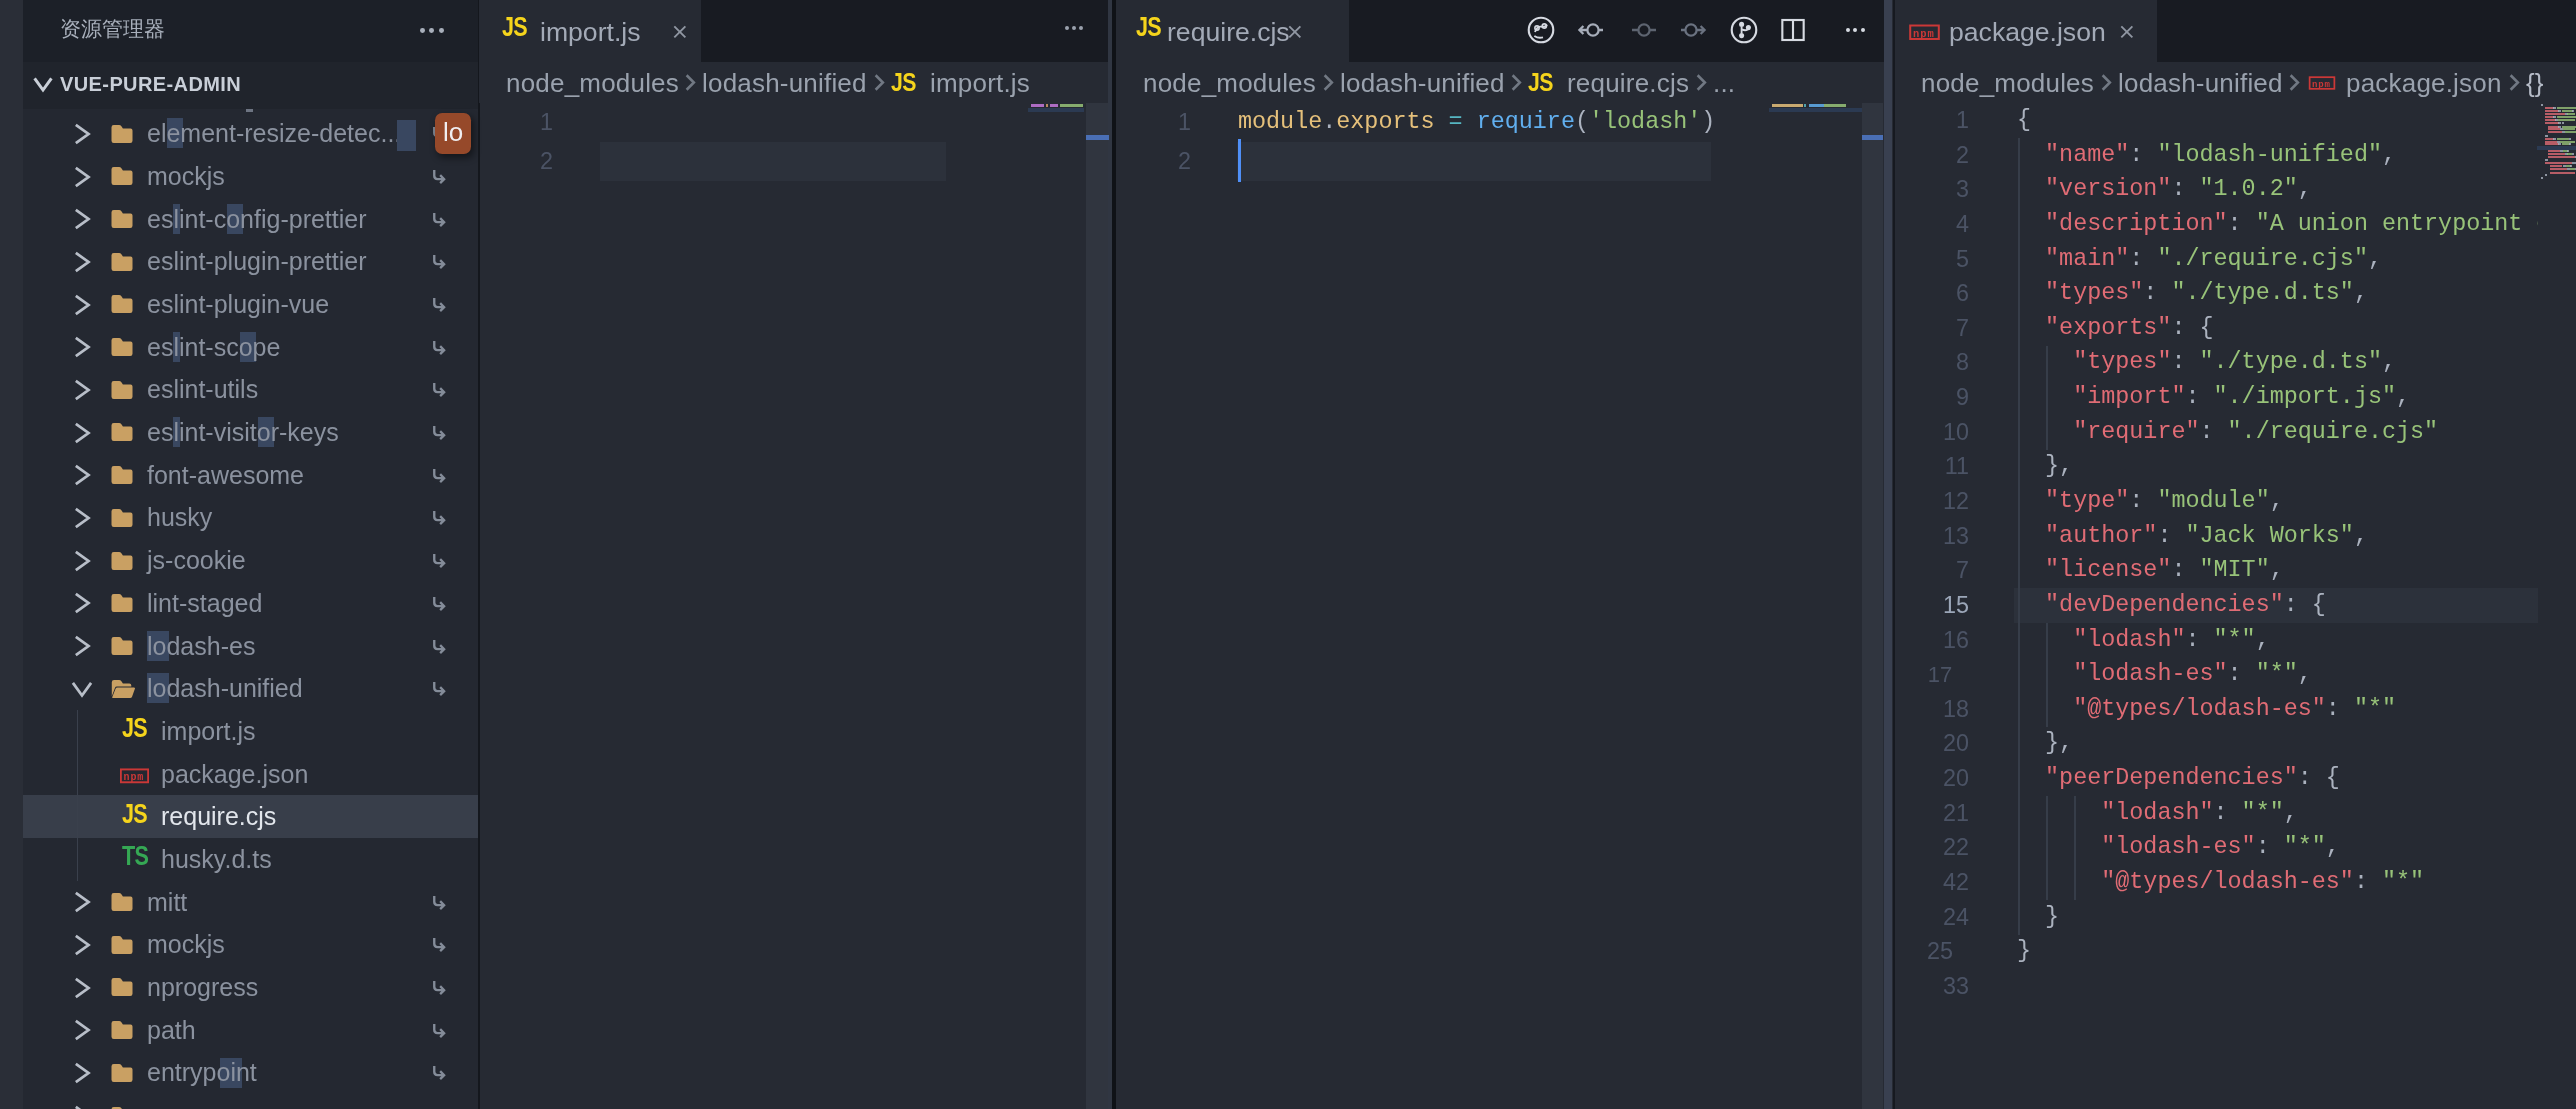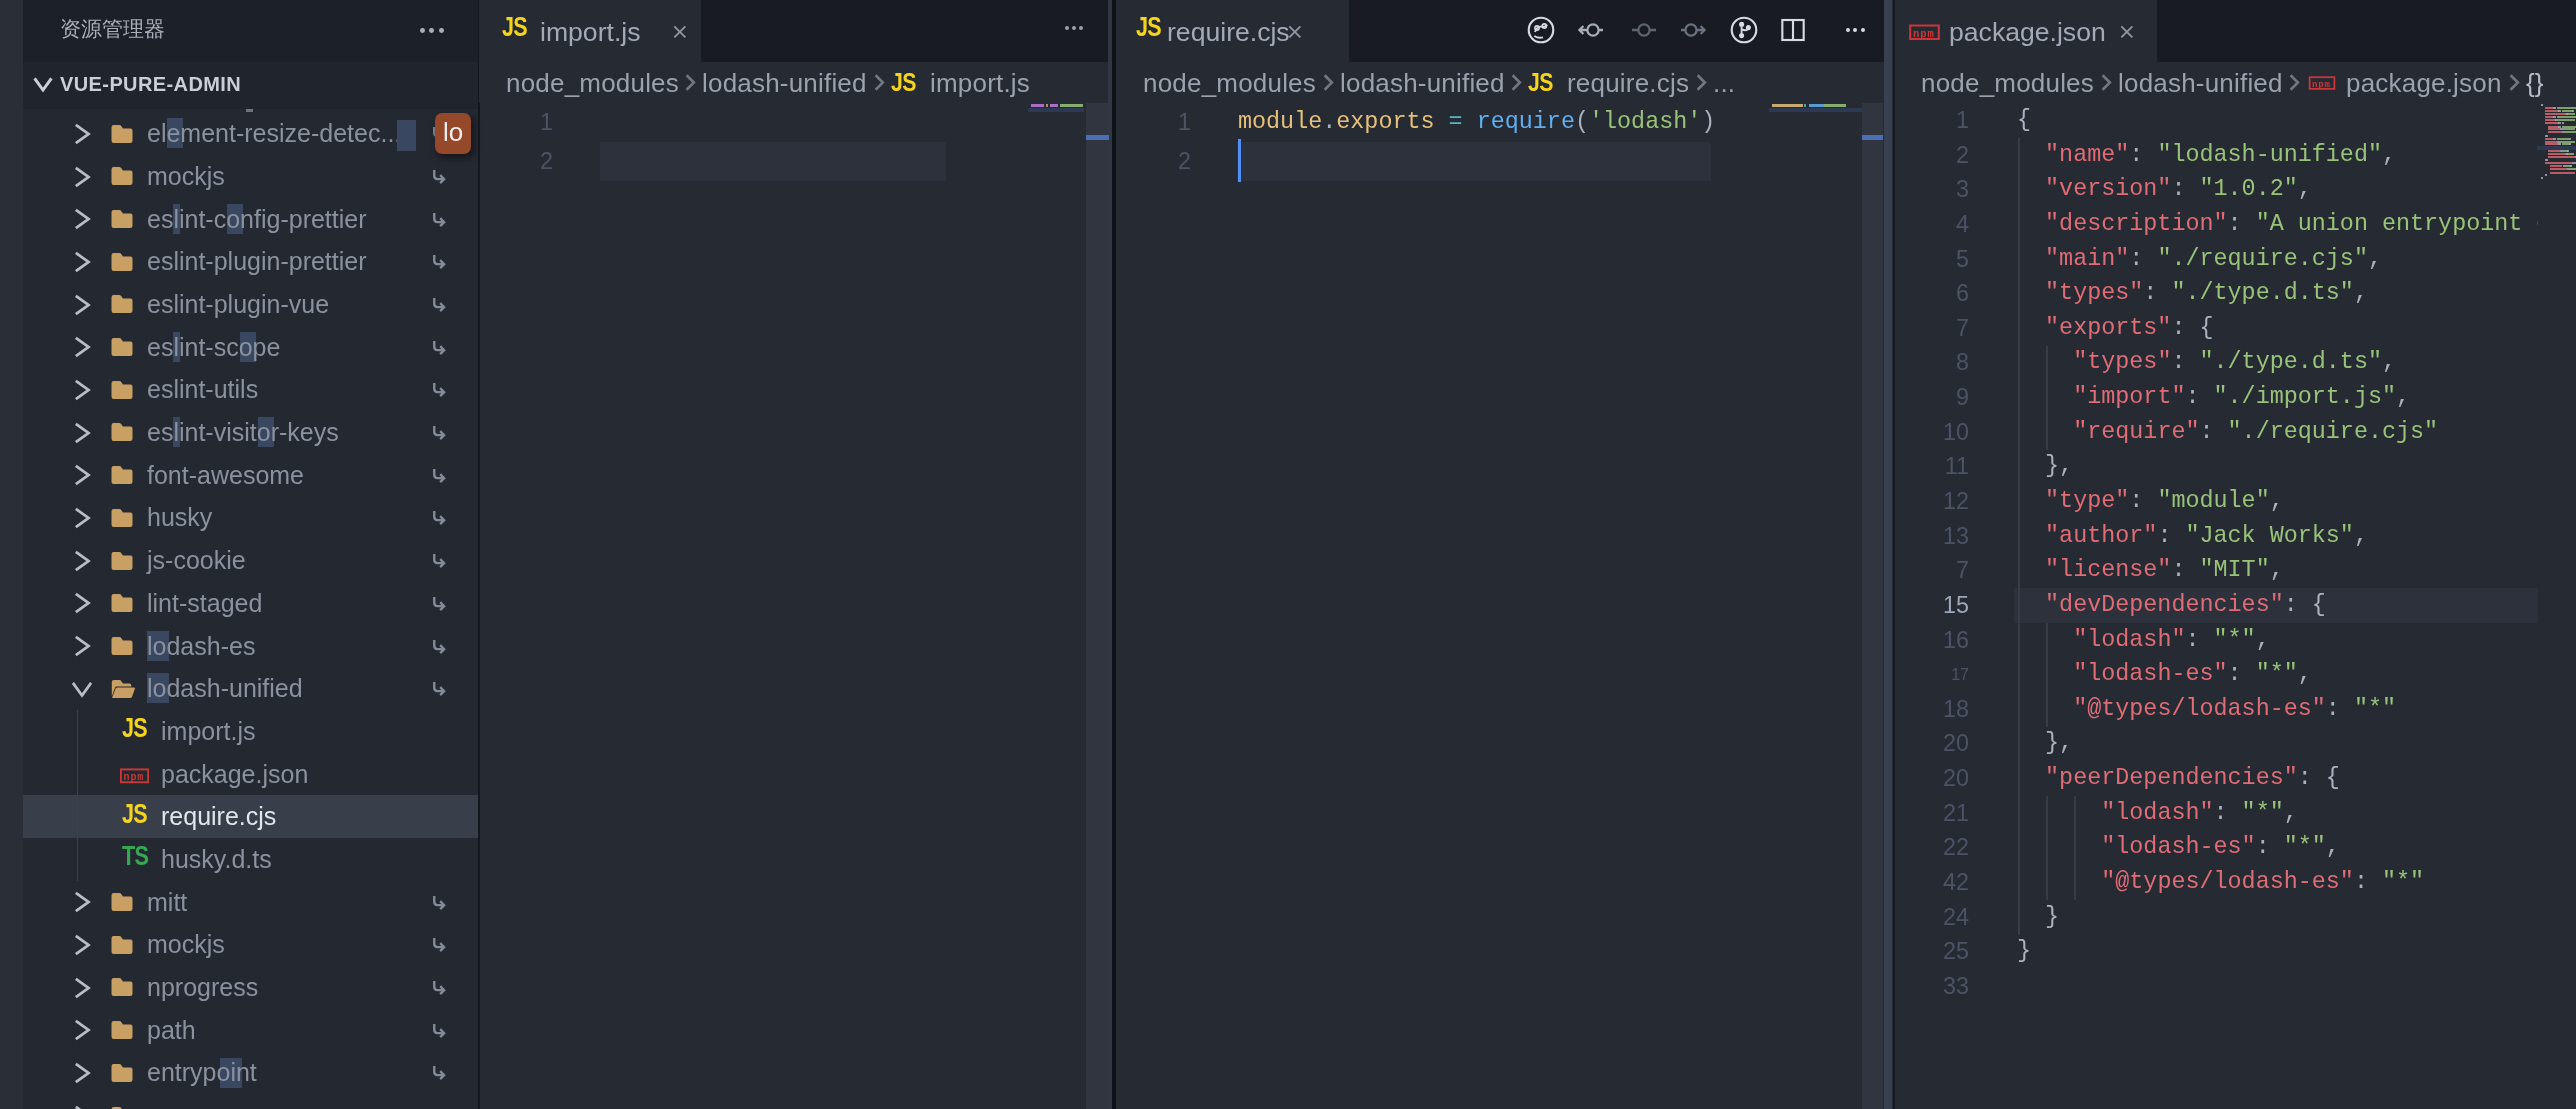--- a/index.html
+++ b/index.html
@@ -394,37 +394,37 @@
 <div style="position:absolute;left:16px;top:381px;width:58px;height:35px;font-size:23.4px;line-height:35px;color:#4b5365;text-align:right">12</div>
 <div class="mono" style="position:absolute;left:122px;top:381px;height:35px;font-size:23.4px;line-height:35px;"><span>  </span><span style="color:#e06c75">"type"</span><span style="color:#abb2bf">: </span><span style="color:#98c379">"module"</span><span style="color:#abb2bf">,</span></div>
 <div style="position:absolute;left:16px;top:416px;width:58px;height:35px;font-size:23.4px;line-height:35px;color:#4b5365;text-align:right">13</div>
 <div class="mono" style="position:absolute;left:122px;top:416px;height:35px;font-size:23.4px;line-height:35px;"><span>  </span><span style="color:#e06c75">"author"</span><span style="color:#abb2bf">: </span><span style="color:#98c379">"Jack Works"</span><span style="color:#abb2bf">,</span></div>
 <div style="position:absolute;left:16px;top:450px;width:58px;height:35px;font-size:23.4px;line-height:35px;color:#4b5365;text-align:right">7</div>
 <div class="mono" style="position:absolute;left:122px;top:450px;height:35px;font-size:23.4px;line-height:35px;"><span>  </span><span style="color:#e06c75">"license"</span><span style="color:#abb2bf">: </span><span style="color:#98c379">"MIT"</span><span style="color:#abb2bf">,</span></div>
 <div style="position:absolute;left:16px;top:485px;width:58px;height:35px;font-size:23.4px;line-height:35px;color:#9ba6b8;text-align:right">15</div>
 <div class="mono" style="position:absolute;left:122px;top:485px;height:35px;font-size:23.4px;line-height:35px;"><span>  </span><span style="color:#e06c75">"devDependencies"</span><span style="color:#abb2bf">: </span><span style="color:#abb2bf">{</span></div>
 <div style="position:absolute;left:16px;top:520px;width:58px;height:35px;font-size:23.4px;line-height:35px;color:#4b5365;text-align:right">16</div>
 <div class="mono" style="position:absolute;left:122px;top:520px;height:35px;font-size:23.4px;line-height:35px;"><span>    </span><span style="color:#e06c75">"lodash"</span><span style="color:#abb2bf">: </span><span style="color:#98c379">"*"</span><span style="color:#abb2bf">,</span></div>
-<div style="position:absolute;left:16px;top:554px;width:58px;height:35px;font-size:16px;line-height:35px;color:#4b5365;text-align:right">17</div>
+<div style="position:absolute;left:16px;top:554px;width:58px;height:35px;font-size:22px;line-height:35px;color:#4b5365;text-align:center">17</div>
 <div class="mono" style="position:absolute;left:122px;top:554px;height:35px;font-size:23.4px;line-height:35px;"><span>    </span><span style="color:#e06c75">"lodash-es"</span><span style="color:#abb2bf">: </span><span style="color:#98c379">"*"</span><span style="color:#abb2bf">,</span></div>
 <div style="position:absolute;left:16px;top:589px;width:58px;height:35px;font-size:23.4px;line-height:35px;color:#4b5365;text-align:right">18</div>
 <div class="mono" style="position:absolute;left:122px;top:589px;height:35px;font-size:23.4px;line-height:35px;"><span>    </span><span style="color:#e06c75">"@types/lodash-es"</span><span style="color:#abb2bf">: </span><span style="color:#98c379">"*"</span></div>
 <div style="position:absolute;left:16px;top:623px;width:58px;height:35px;font-size:23.4px;line-height:35px;color:#4b5365;text-align:right">20</div>
 <div class="mono" style="position:absolute;left:122px;top:623px;height:35px;font-size:23.4px;line-height:35px;"><span>  </span><span style="color:#abb2bf">},</span></div>
 <div style="position:absolute;left:16px;top:658px;width:58px;height:35px;font-size:23.4px;line-height:35px;color:#4b5365;text-align:right">20</div>
 <div class="mono" style="position:absolute;left:122px;top:658px;height:35px;font-size:23.4px;line-height:35px;"><span>  </span><span style="color:#e06c75">"peerDependencies"</span><span style="color:#abb2bf">: </span><span style="color:#abb2bf">{</span></div>
 <div style="position:absolute;left:16px;top:693px;width:58px;height:35px;font-size:23.4px;line-height:35px;color:#4b5365;text-align:right">21</div>
 <div class="mono" style="position:absolute;left:122px;top:693px;height:35px;font-size:23.4px;line-height:35px;"><span>      </span><span style="color:#e06c75">"lodash"</span><span style="color:#abb2bf">: </span><span style="color:#98c379">"*"</span><span style="color:#abb2bf">,</span></div>
 <div style="position:absolute;left:16px;top:727px;width:58px;height:35px;font-size:23.4px;line-height:35px;color:#4b5365;text-align:right">22</div>
 <div class="mono" style="position:absolute;left:122px;top:727px;height:35px;font-size:23.4px;line-height:35px;"><span>      </span><span style="color:#e06c75">"lodash-es"</span><span style="color:#abb2bf">: </span><span style="color:#98c379">"*"</span><span style="color:#abb2bf">,</span></div>
 <div style="position:absolute;left:16px;top:762px;width:58px;height:35px;font-size:23.4px;line-height:35px;color:#4b5365;text-align:right">42</div>
 <div class="mono" style="position:absolute;left:122px;top:762px;height:35px;font-size:23.4px;line-height:35px;"><span>      </span><span style="color:#e06c75">"@types/lodash-es"</span><span style="color:#abb2bf">: </span><span style="color:#98c379">"*"</span></div>
 <div style="position:absolute;left:16px;top:797px;width:58px;height:35px;font-size:23.4px;line-height:35px;color:#4b5365;text-align:right">24</div>
 <div class="mono" style="position:absolute;left:122px;top:797px;height:35px;font-size:23.4px;line-height:35px;"><span>  </span><span style="color:#abb2bf">}</span></div>
-<div style="position:absolute;left:16px;top:831px;width:58px;height:35px;font-size:23.4px;line-height:35px;color:#4b5365;text-align:right">25</div>
+<div style="position:absolute;left:16px;top:831px;width:58px;height:35px;font-size:23.4px;line-height:35px;color:#4b5365;text-align:center">25</div>
 <div class="mono" style="position:absolute;left:122px;top:831px;height:35px;font-size:23.4px;line-height:35px;"><span></span><span style="color:#abb2bf">}</span></div>
 <div style="position:absolute;left:16px;top:866px;width:58px;height:35px;font-size:23.4px;line-height:35px;color:#4b5365;text-align:right">33</div>
 </div>
 <div style="position:absolute;left:2018px;top:138px;width:1.6px;height:797px;background:#363d49;"></div>
 <div style="position:absolute;left:2046px;top:346px;width:1.6px;height:104px;background:#363d49;"></div>
 <div style="position:absolute;left:2046px;top:623px;width:1.6px;height:104px;background:#363d49;"></div>
 <div style="position:absolute;left:2046px;top:796px;width:1.6px;height:104px;background:#363d49;"></div>
 <div style="position:absolute;left:2074px;top:796px;width:1.6px;height:104px;background:#363d49;"></div>
 <div style="position:absolute;left:2541px;top:104px;width:2.4px;height:1.8px;background:#abb2bf;opacity:.78;"></div>
 <div style="position:absolute;left:2545px;top:107px;width:8.9px;height:1.8px;background:#e06c75;opacity:.78;"></div>

